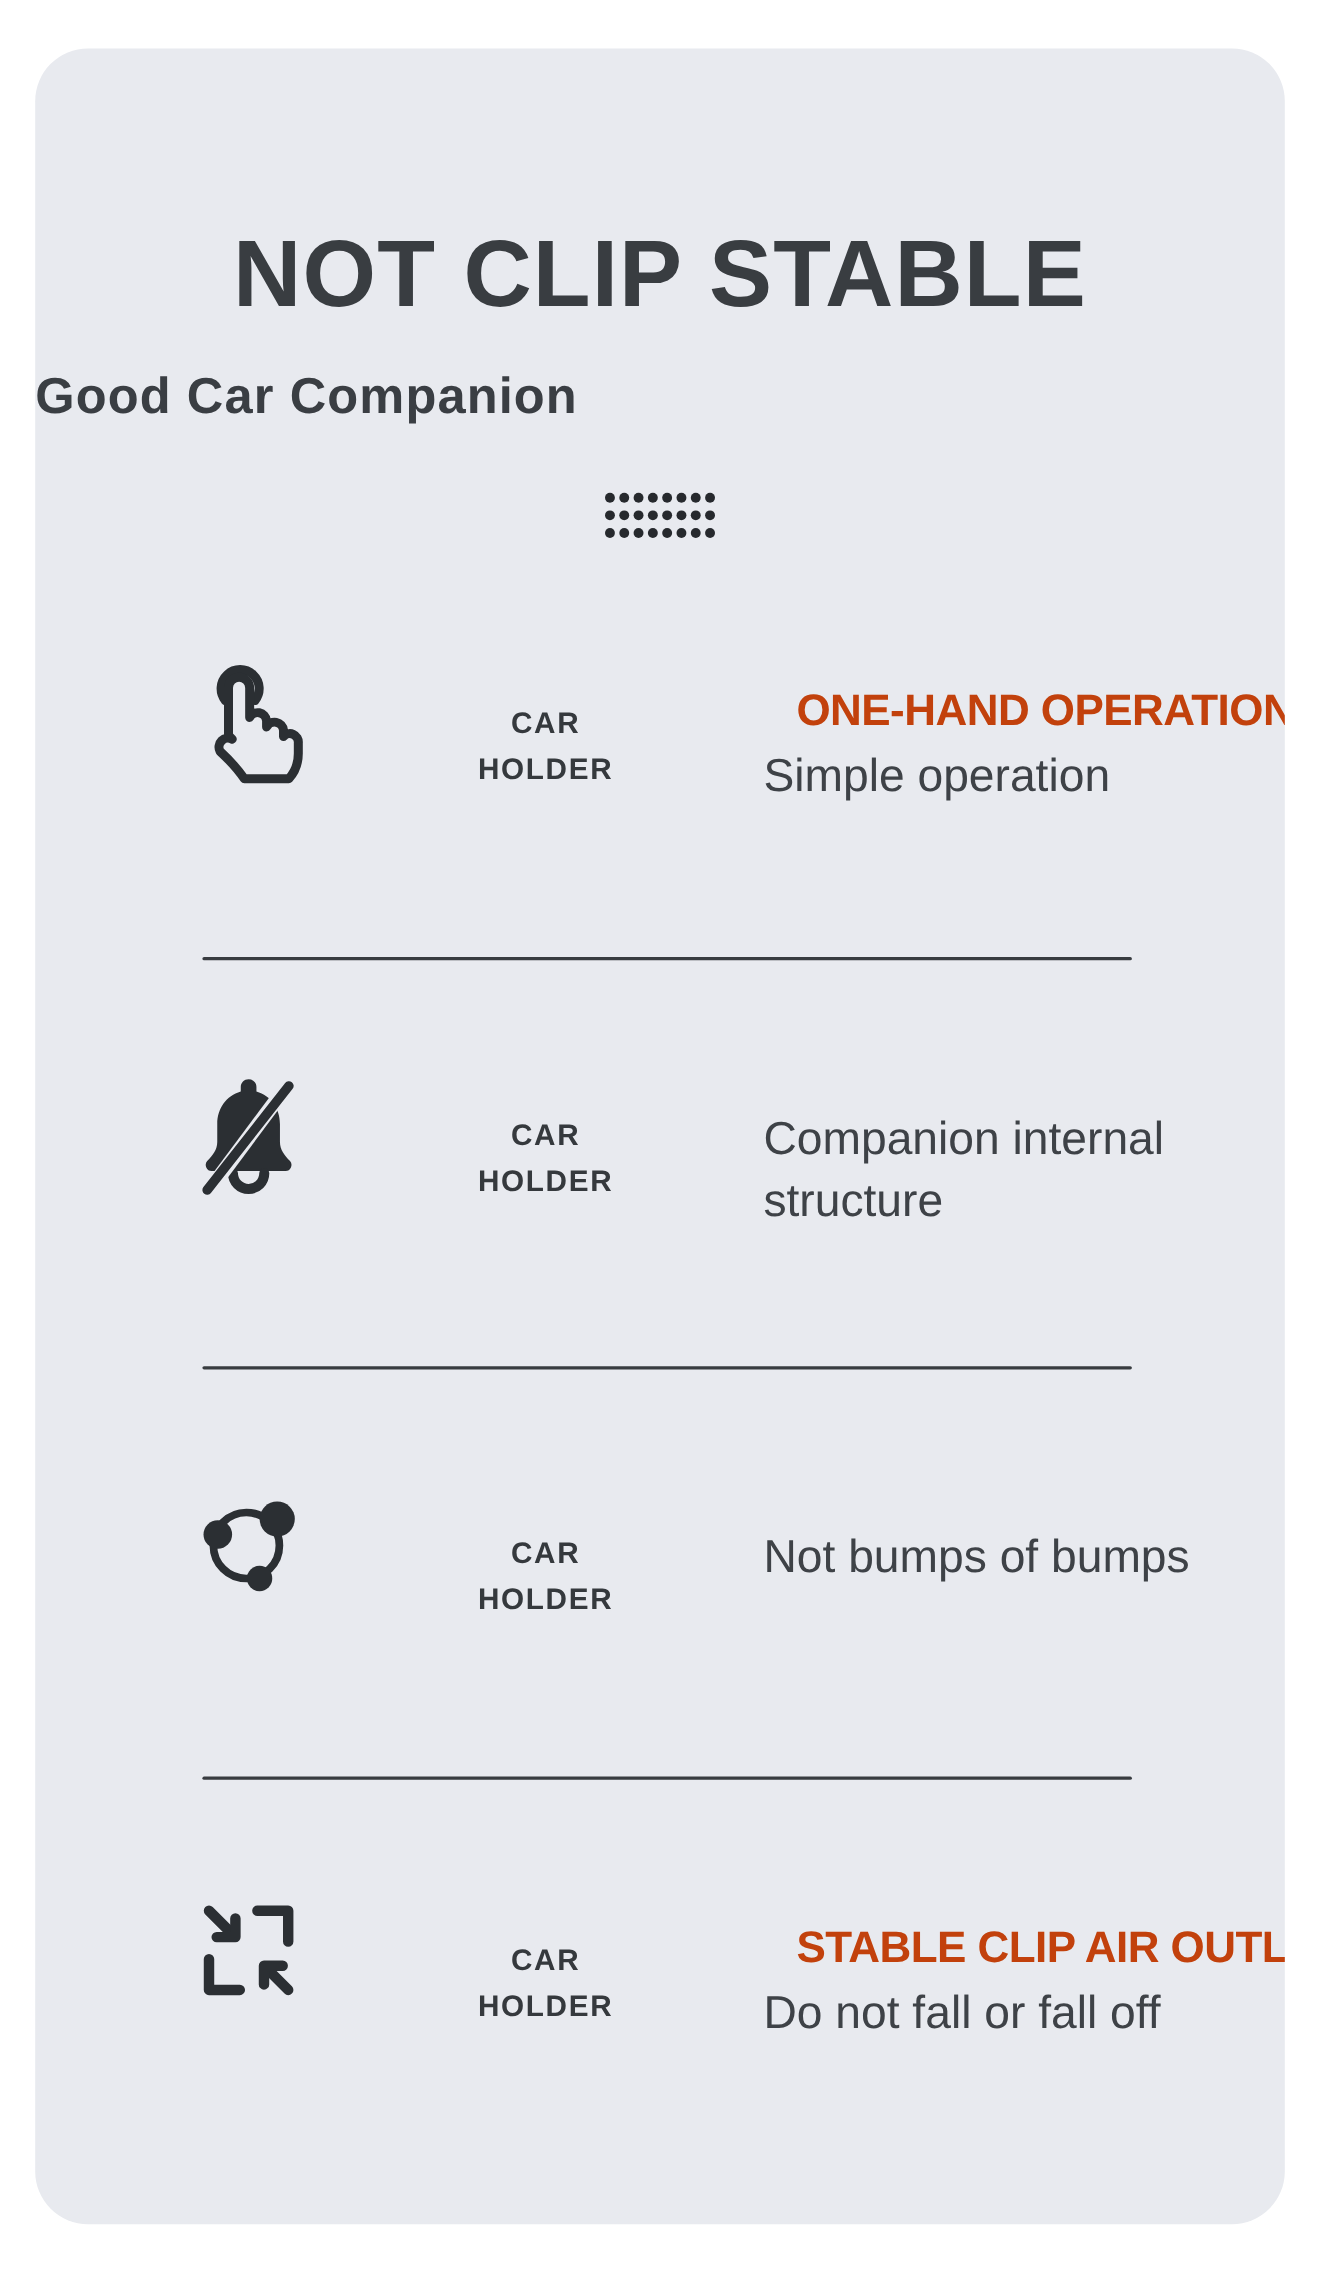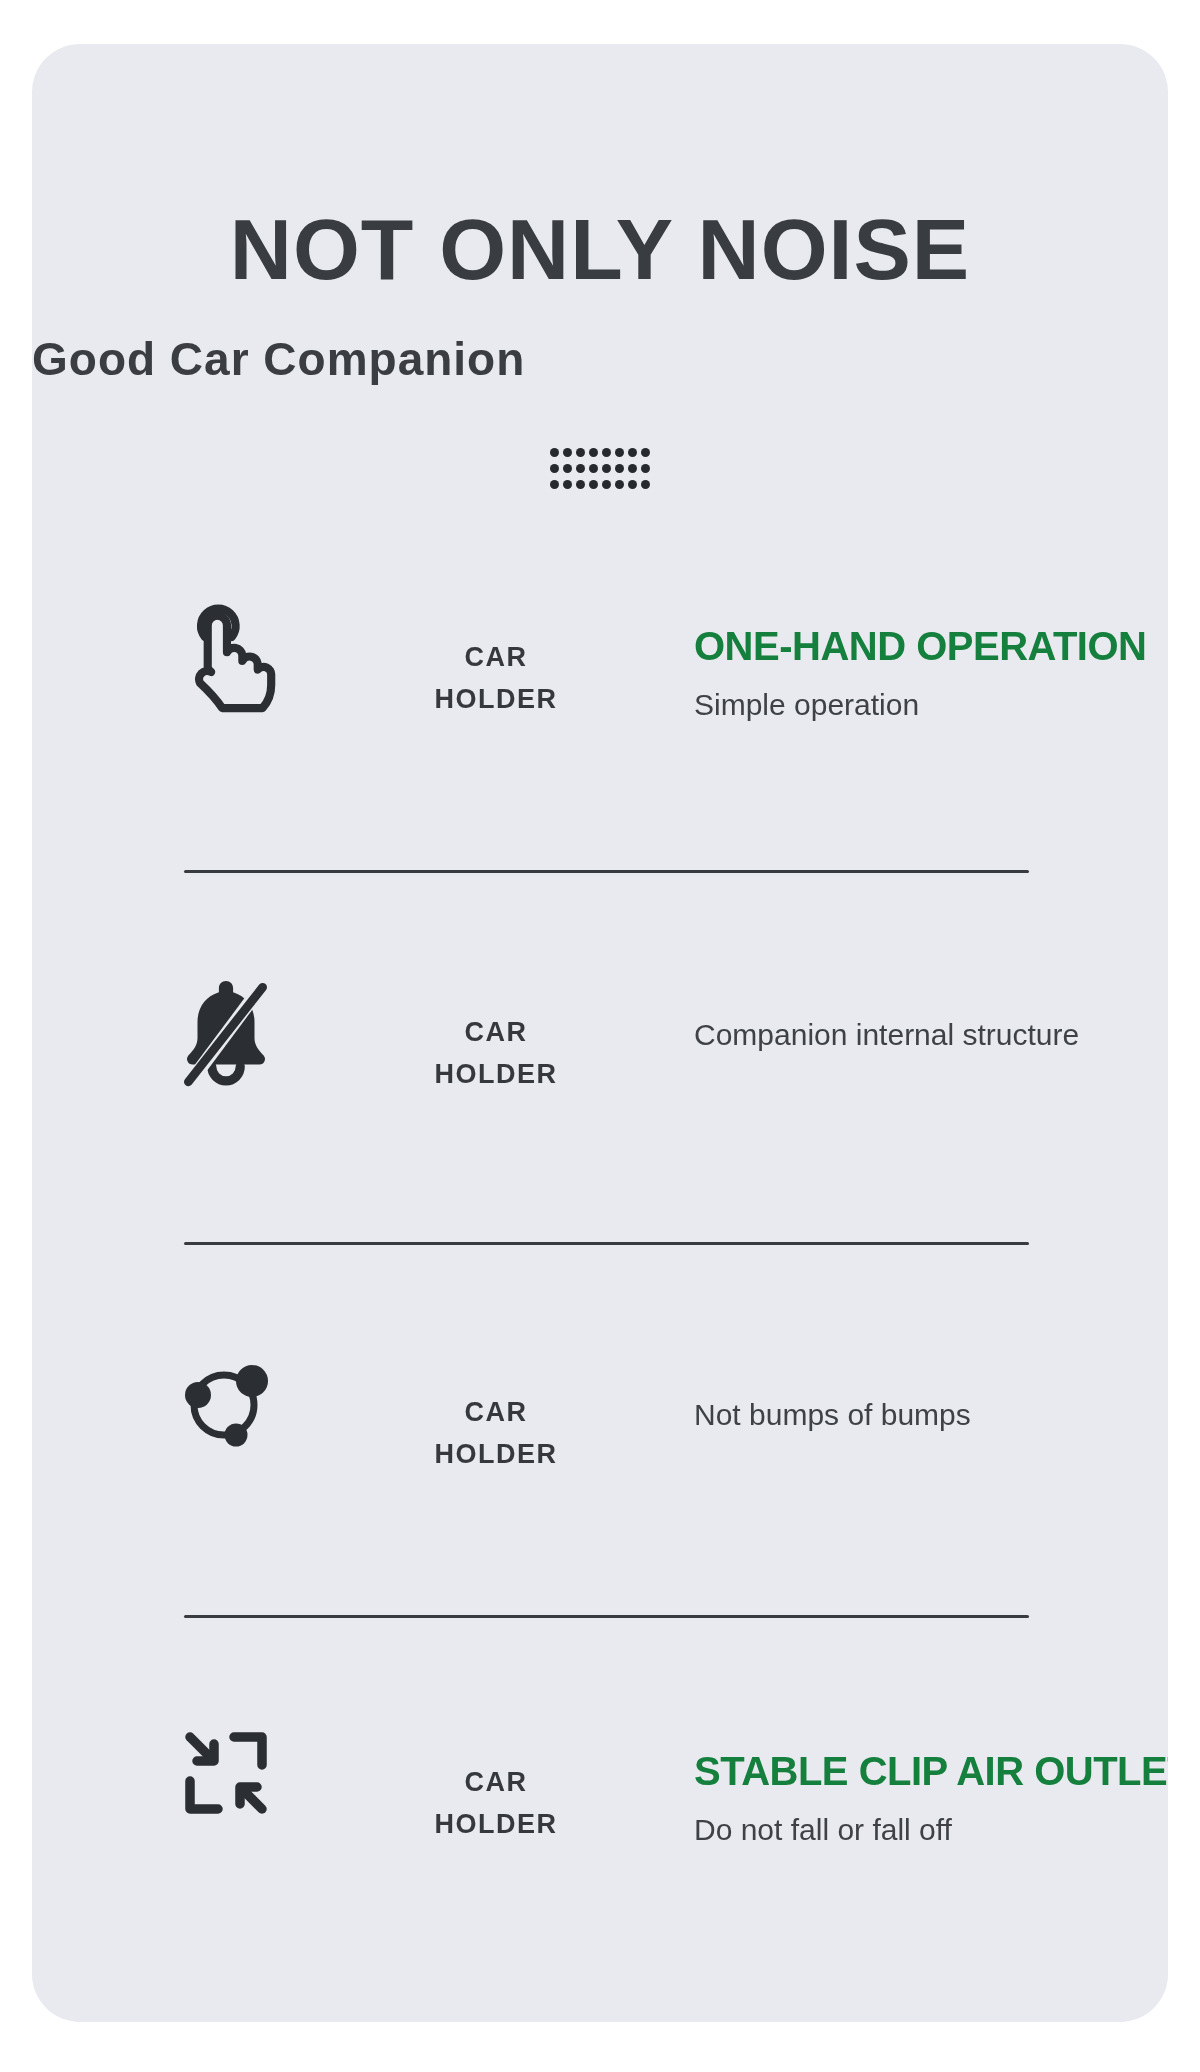--- a/index.html
+++ b/index.html
@@ -35,39 +35,39 @@
     position:absolute;left:133px;top:0;width:110px;height:124px;
     display:flex;justify-content:center;align-items:flex-start;
   }
   .feat-badge{
     position:absolute;left:343px;top:36px;width:230px;text-align:center;
     font-size:27px;font-weight:bold;line-height:42px;letter-spacing:1.5px;color:#35393d;
   }
   .feat-text{position:absolute;left:656px;top:24px;}
   .feat-title{
     font-size:40px;font-weight:bold;letter-spacing:-0.5px;
-    white-space:nowrap;color:#15803d;
+    white-space:nowrap;color:#c2410c;margin-left:30px;
   }
   .feat-desc{
-    font-size:30px;line-height:56px;max-width:490px;margin-top:8px;color:#3e4247;
+    font-size:42px;line-height:56px;max-width:490px;margin-top:8px;color:#3e4247;
   }
   .divider{
     position:absolute;left:152px;width:845px;height:3px;background:#383c40;border-radius:2px;
   }
   .div-1{top:826px;}
   .div-2{top:1198px;}
   .div-3{top:1571px;}
   svg{display:block;}
 </style>
 </head>
 <body>
 
 <div class="card">
 
-  <div class="main-title">NOT ONLY NOISE</div>
+  <div class="main-title">NOT CLIP STABLE</div>
   <div class="subtitle">Good Car Companion</div>
 
   <div class="dots-grid">
       <div class="dots-row">
         <div class="dot"></div>
         <div class="dot"></div>
         <div class="dot"></div>
         <div class="dot"></div>
         <div class="dot"></div>
         <div class="dot"></div>

